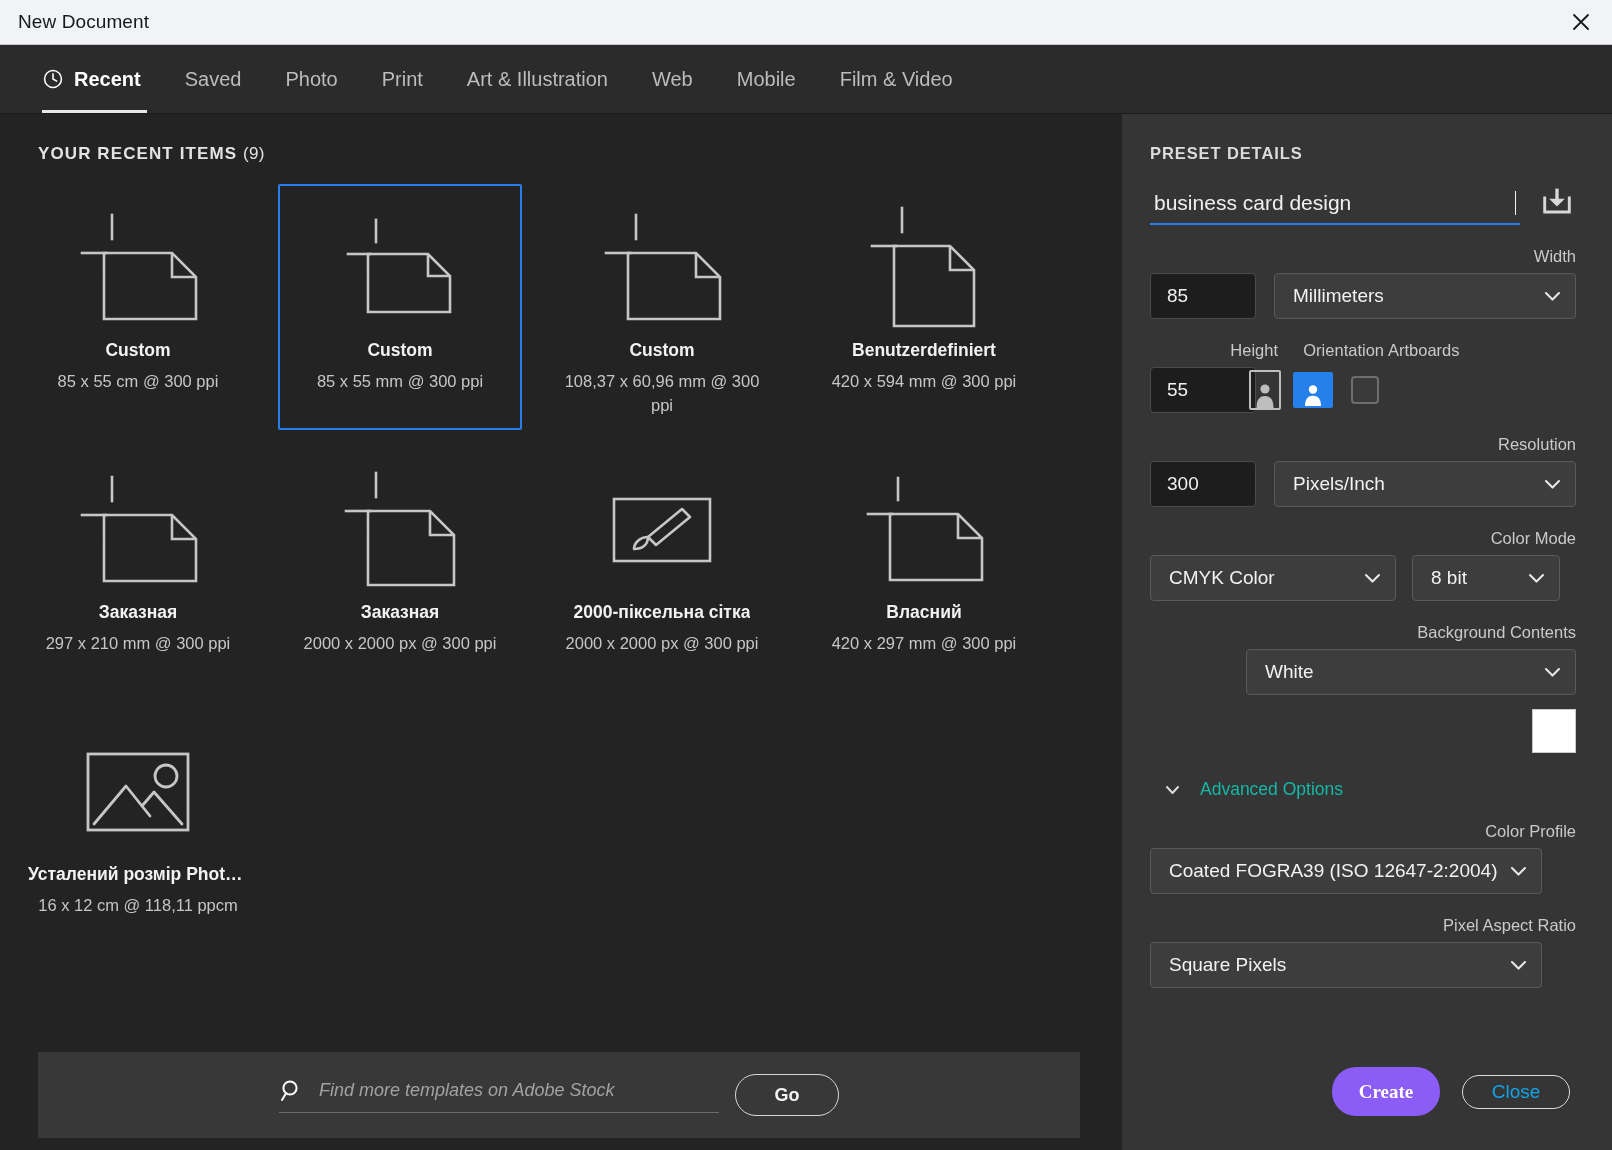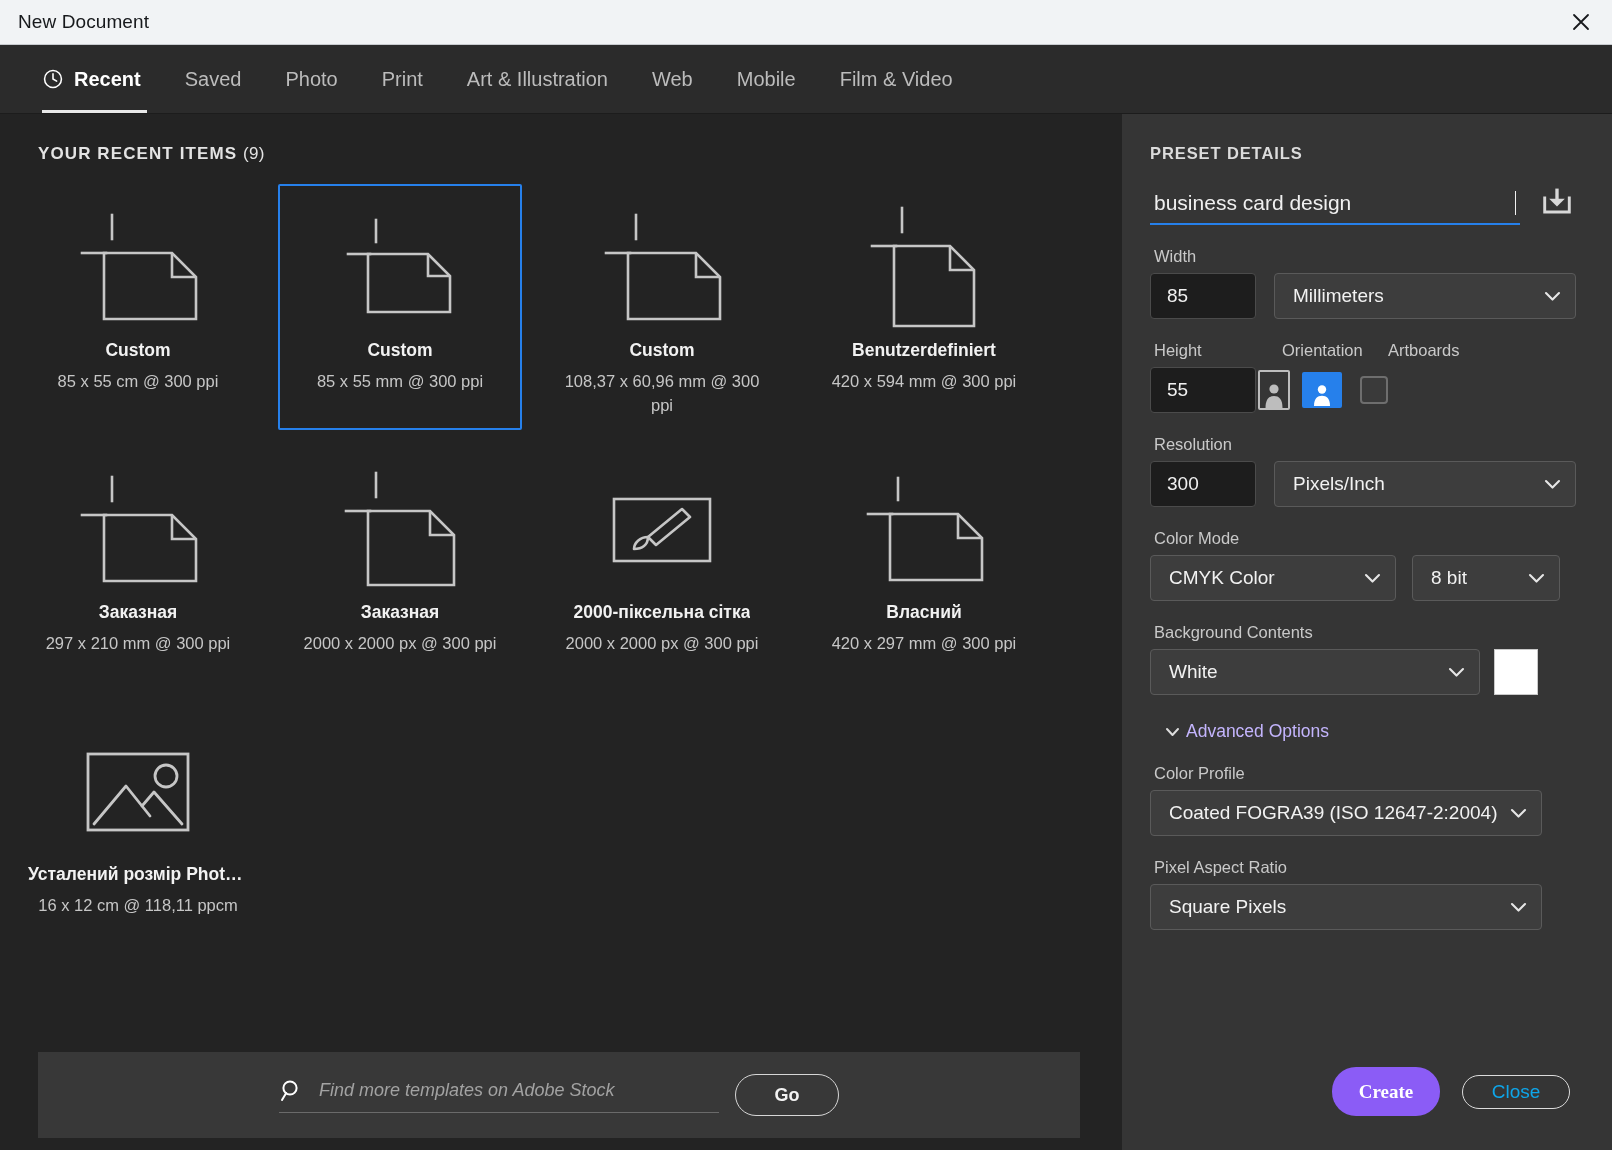--- a/index.html
+++ b/index.html
@@ -176,20 +176,21 @@
   }
   .caret {
     width: 1.5px; height: 24px; background: #f0f0f0; margin-left: 1px;
     flex: 0 0 1.5px;
   }
   .save-preset-ico { width: 38px; height: 34px; flex: 0 0 38px; margin-bottom: 6px; cursor:pointer; }
 
   .flabel {
     color: #c9c9c9; font-size: 16.5px;
     margin: 22px 0 7px 4px;
+    text-align: right;
   }
 
   .num-input {
     width: 106px; height: 46px;
     background: #1d1d1d; border: 1px solid #4b4b4b; border-radius: 4px;
     color: #f0f0f0; font-size: 19px;
     padding: 0 16px;
     font-family: "Liberation Sans", sans-serif;
     outline: none;
   }
@@ -215,29 +216,29 @@
     cursor: pointer; background: transparent;
   }
   .orient-box.portrait { width: 32px; height: 40px; }
   .orient-box.sel { border-color: #2680eb; background: #2680eb; }
   .artboard-chk {
     width: 28px; height: 28px; border: 2px solid #6e6e6e; border-radius: 4px;
     background: #3a3a3a; cursor: pointer;
   }
 
   .colormode-row { display: flex; gap: 16px; align-items: center; }
-  .bg-row { display: flex; gap: 14px; align-items: flex-end; }
+  .bg-row { display: flex; gap: 14px; align-items: flex-end; flex-direction: column; }
   .swatch {
     width: 44px; height: 46px; background: #ffffff;
     border: 1px solid #c9c9c9; cursor: pointer; flex: 0 0 44px;
   }
 
   .adv {
-    display:flex; align-items:center; gap: 5px;
-    color: #c4b5fd; font-size: 17.5px;
+    display:flex; align-items:center; gap: 19px;
+    color: #14b8a6; font-size: 17.5px;
     margin: 26px 0 0 4px; cursor: pointer; user-select:none;
   }
   .adv .chev { width: 15px; height: 10px; }
 
   
   .footer-btns {
     position: absolute; right: 42px; bottom: 34px;
     display: flex; gap: 22px; align-items: center;
   }
   .btn-primary {
@@ -464,21 +465,21 @@
           </svg>
         </div>
       </div>
 
       <div class="hdr-row">
         <div class="flabel" style="width:124px">Height</div>
         <div class="flabel" style="width:102px">Orientation</div>
         <div class="flabel">Artboards</div>
       </div>
       <div class="row">
-        <div style="width:108px">
+        <div style="width:99px">
           <input class="num-input" type="text" value="55" style="">
         </div>
         <div style="width:102px; display:flex; gap:12px; align-items:center;">
           <div class="orient-box portrait">
             <svg width="22" height="28" viewBox="0 0 22 28">
               <circle cx="11" cy="9" r="4.6" fill="#bdbdbd"></circle>
               <path d="M2.5 28 C2.5 19 6 16 11 16 C16 16 19.5 19 19.5 28 Z" fill="#bdbdbd"></path>
             </svg>
           </div>
           <div class="orient-box sel">

